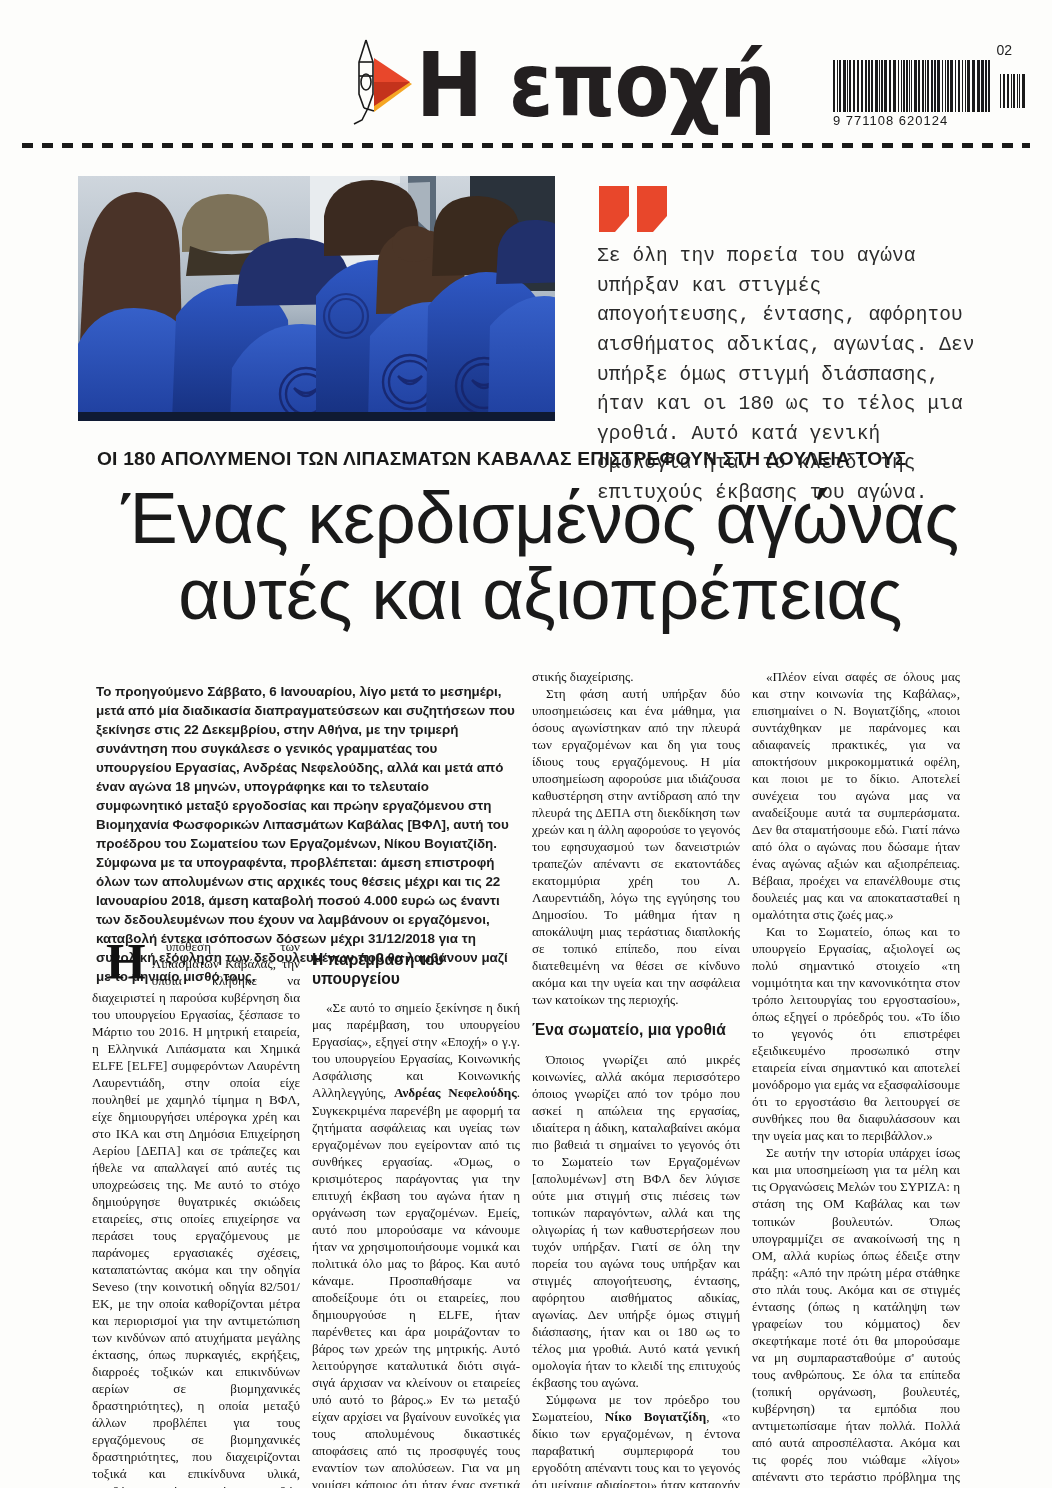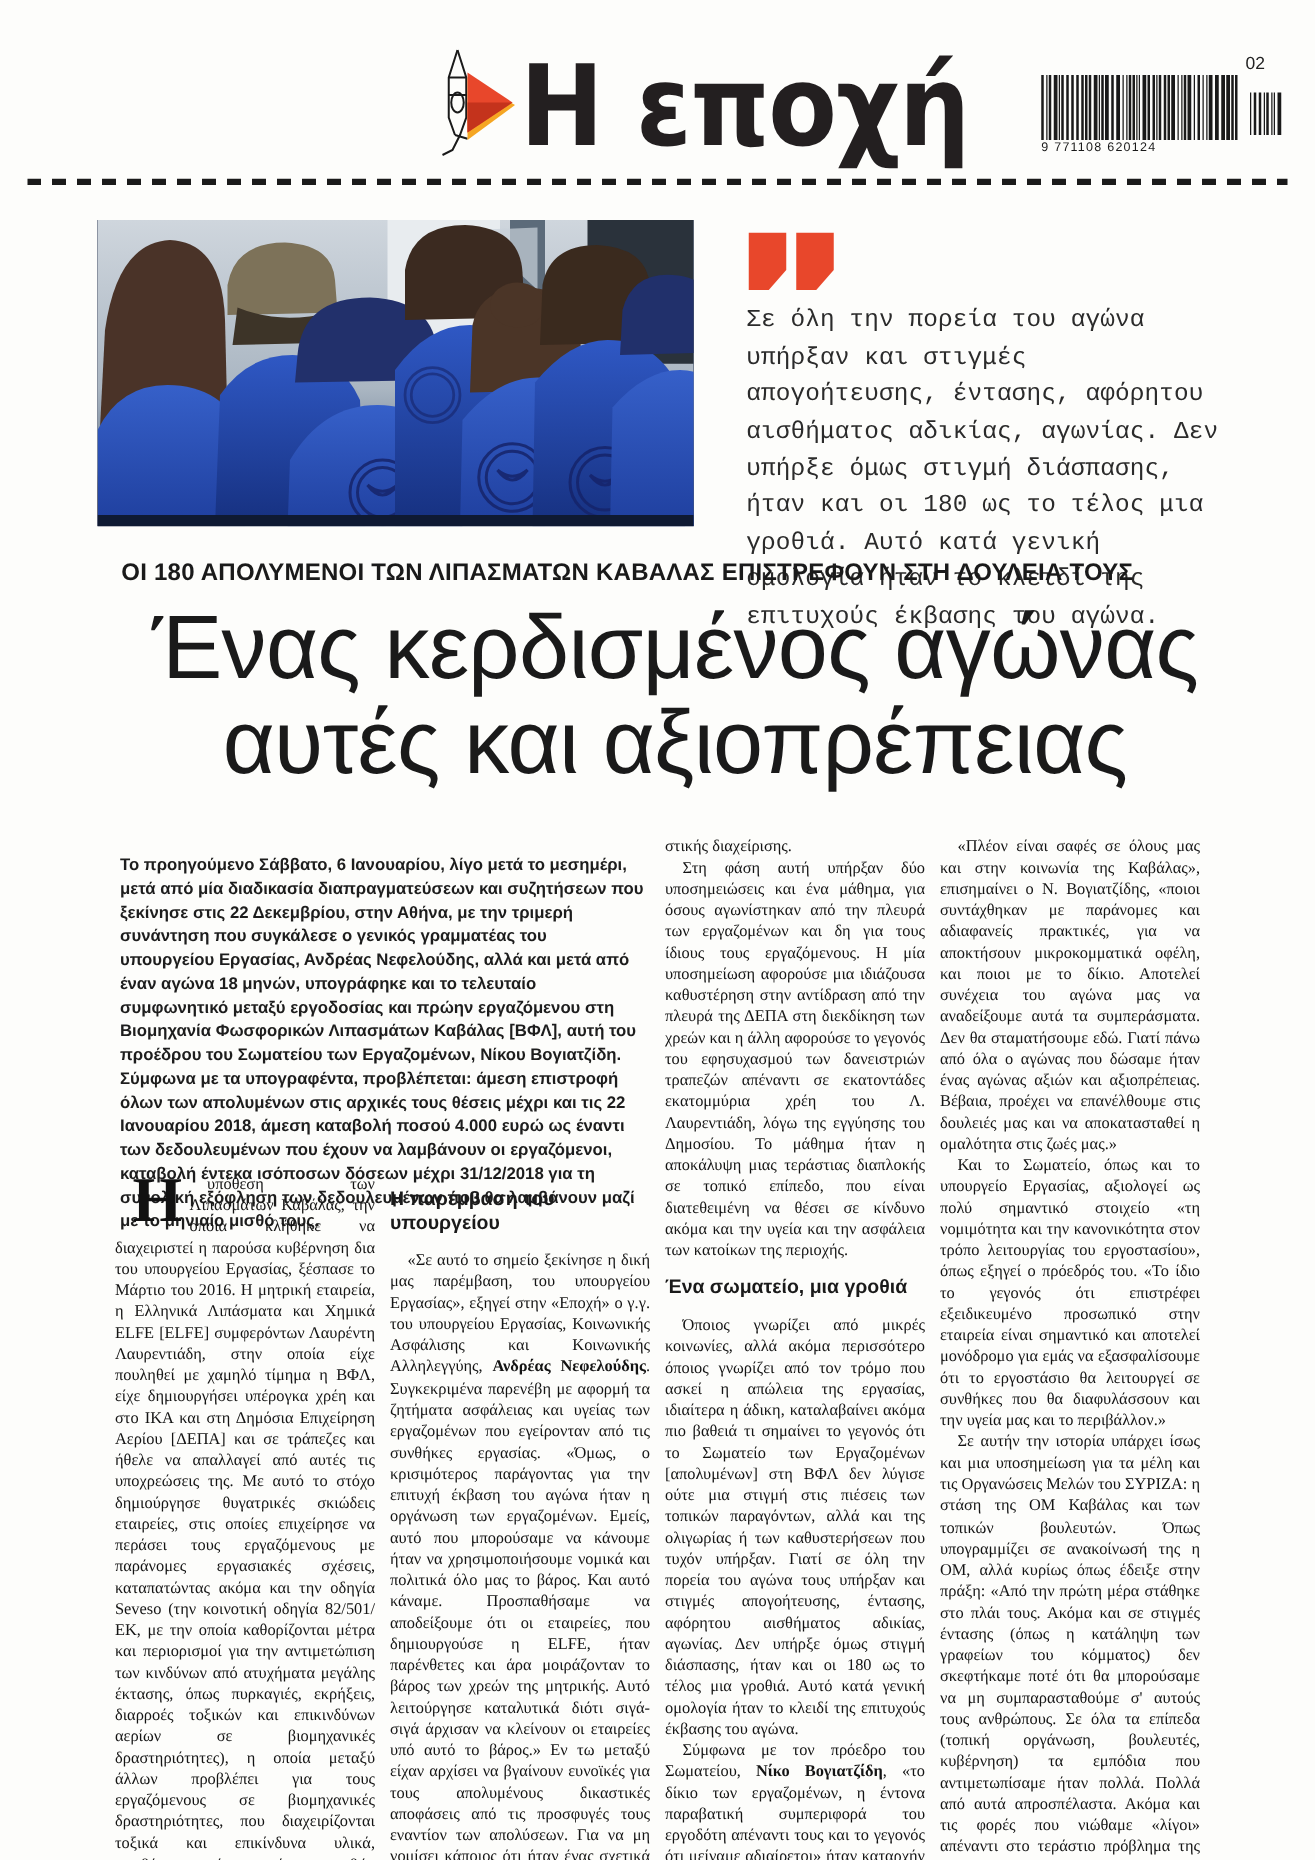--- a/index.html
+++ b/index.html
@@ -62,21 +62,21 @@
     color: #222;
     text-align: right;
     margin: 0 6px 2px 0;
   }
   .bc-row { display:flex; align-items:flex-start; gap:8px; }
   .bars { height: 52px; display:flex; align-items:flex-end; }
   .bars span { display:block; background:#1a1a1a; height:100%; }
   .bars.addon { height: 34px; margin-top:14px; }
   .bc-digits {
     font-family: "Liberation Sans", sans-serif;
-    font-size: 10px;
+    font-size: 13px;
     letter-spacing: 1px;
     color: #1a1a1a;
     margin-top: 1px;
   }
 
   .dashed-rule {
     position: absolute;
     top: 143px;
     left: 22px;
     right: 22px;

